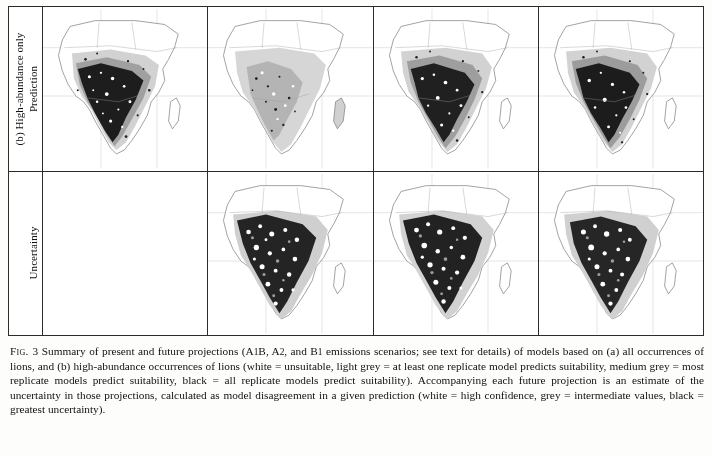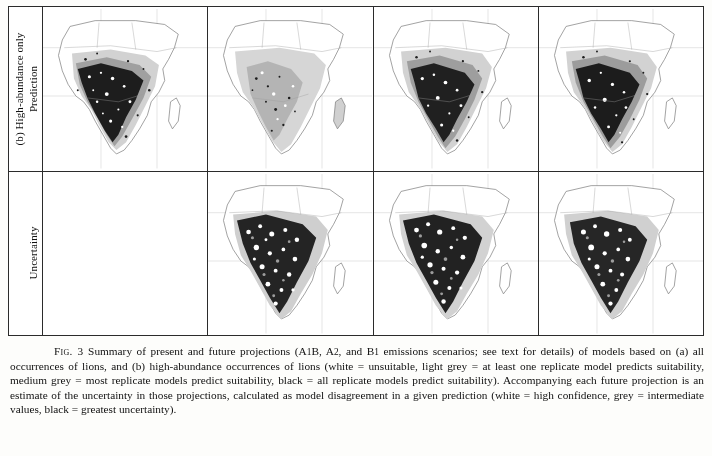--- a/index.html
+++ b/index.html
@@ -103,21 +103,20 @@
     top: 344px;
     width: 694px;
     font-size: 11.3px;
     line-height: 14.2px;
     color: #111;
     text-align: justify;
   }
   .caption .figlabel {
     font-variant: small-caps;
     letter-spacing: 0.3px;
-    margin-left: 44px;
   }
   .sc { font-size: 9.4px; }
 </style>
 </head>
 <body>
 
 <div class="page">
 
   <div class="figure">
 

